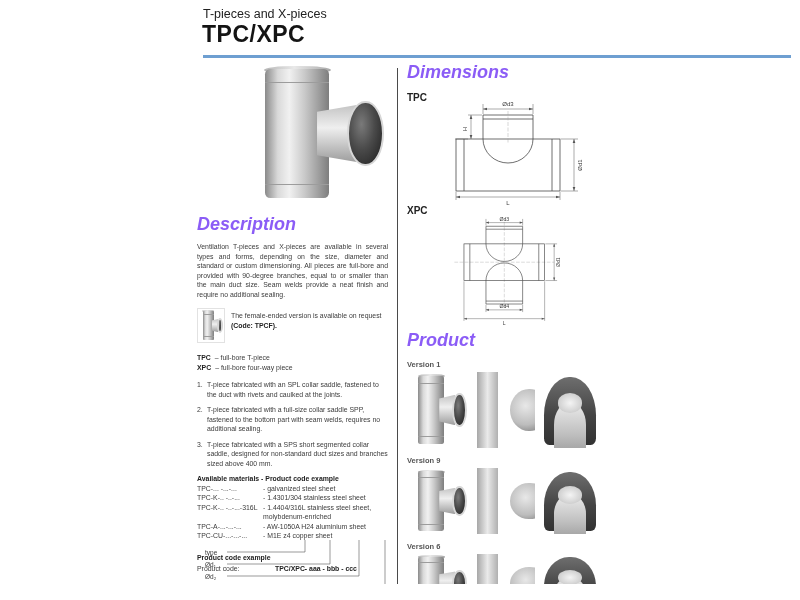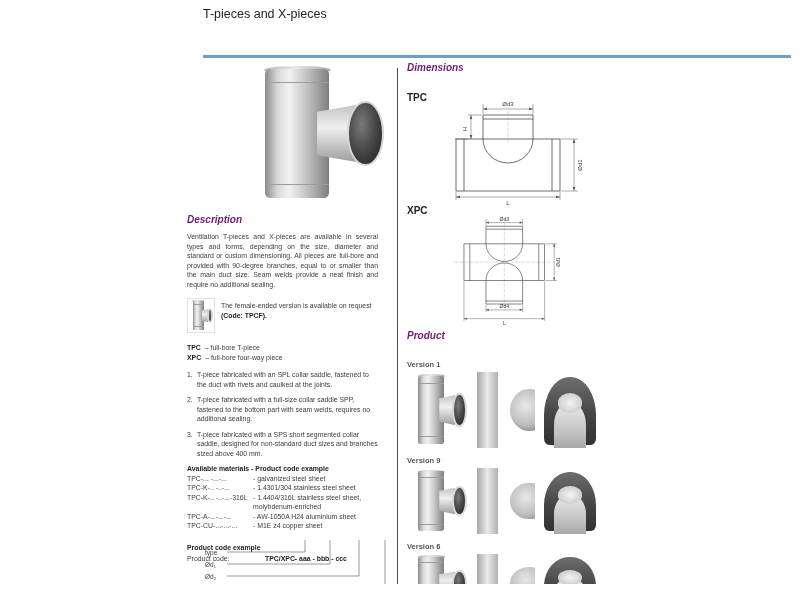--- a/index.html
+++ b/index.html
@@ -5,25 +5,25 @@
   html,body{margin:0;padding:0;background:#fff;}
   .page{position:relative;width:800px;height:584px;background:#fff;overflow:hidden;
         font-family:"Liberation Sans",sans-serif;color:#3b3b3b;}
   
   .eyebrow{position:absolute;left:203px;top:7px;font-size:12.5px;color:#222;}
   .doc-title{position:absolute;left:202px;top:21px;font-size:23px;font-weight:800;
              letter-spacing:.5px;color:#141414;}
   .blue-rule{position:absolute;left:203px;top:55px;width:588px;height:3px;background:#6e9fd1;}
   .v-divider{position:absolute;left:397px;top:68px;width:1px;height:530px;background:#4a4a4a;}
   
-  .sec-head{font-size:10px;font-weight:800;font-style:italic;color:#701a75;}
+  .sec-head{font-size:18px;font-weight:800;font-style:italic;color:#8b5cf6;}
   .small{font-size:6.9px;line-height:1.38;color:#3b3b3b;}
   b,.b{font-weight:700;color:#222;}
   
-  .left-flow{position:absolute;left:187px;top:214px;width:191px;}
+  .left-flow{position:absolute;left:197px;top:214px;width:191px;}
   .desc-body{margin-top:7px;text-align:justify;}
   .note{display:flex;gap:6px;margin-top:9px;align-items:flex-start;}
   .note-txt{padding-top:3px;}
   .abbr{margin-top:10px;}
   .abbr-row{display:flex;gap:4px;}
   .num-list{margin-top:8px;}
   .num-item{display:flex;margin-bottom:6px;}
   .num-item .n{width:10px;flex:none;font-weight:400;}
   .mat{margin-top:6px;}
   .mat-row{display:flex;}
@@ -75,20 +75,21 @@
   .ver-row{display:flex;gap:4px;margin-bottom:7px;}
   .tile{width:62px;flex:none;background:#fff;}
   svg text{font-family:"Liberation Sans",sans-serif;fill:#3a3a3a;}
 </style>
 </head>
 <body>
 
 <div class="page">
 
   <div class="eyebrow">T-pieces and X-pieces</div>
+  <div class="doc-title">TPC/XPC</div>
   <div class="blue-rule"></div>
   <div class="v-divider"></div>
 
   <div class="photo-main">
     <div class="tee">
       <div class="cap"></div>
       <div class="body"></div>
       <div class="cone"></div>
       <div class="opening"></div>
     </div>

